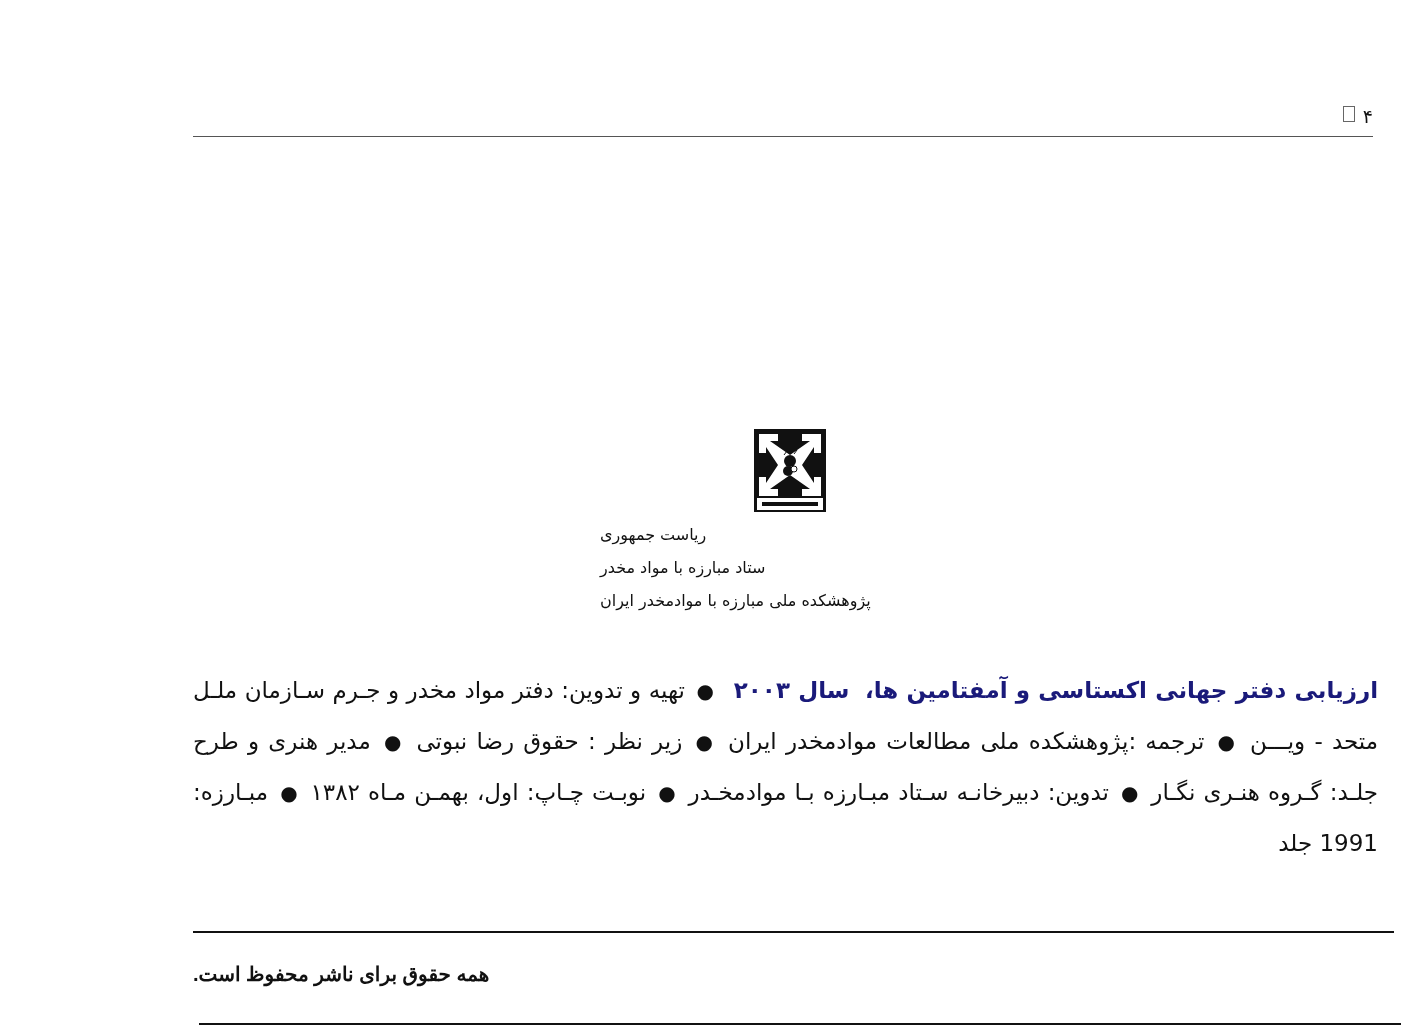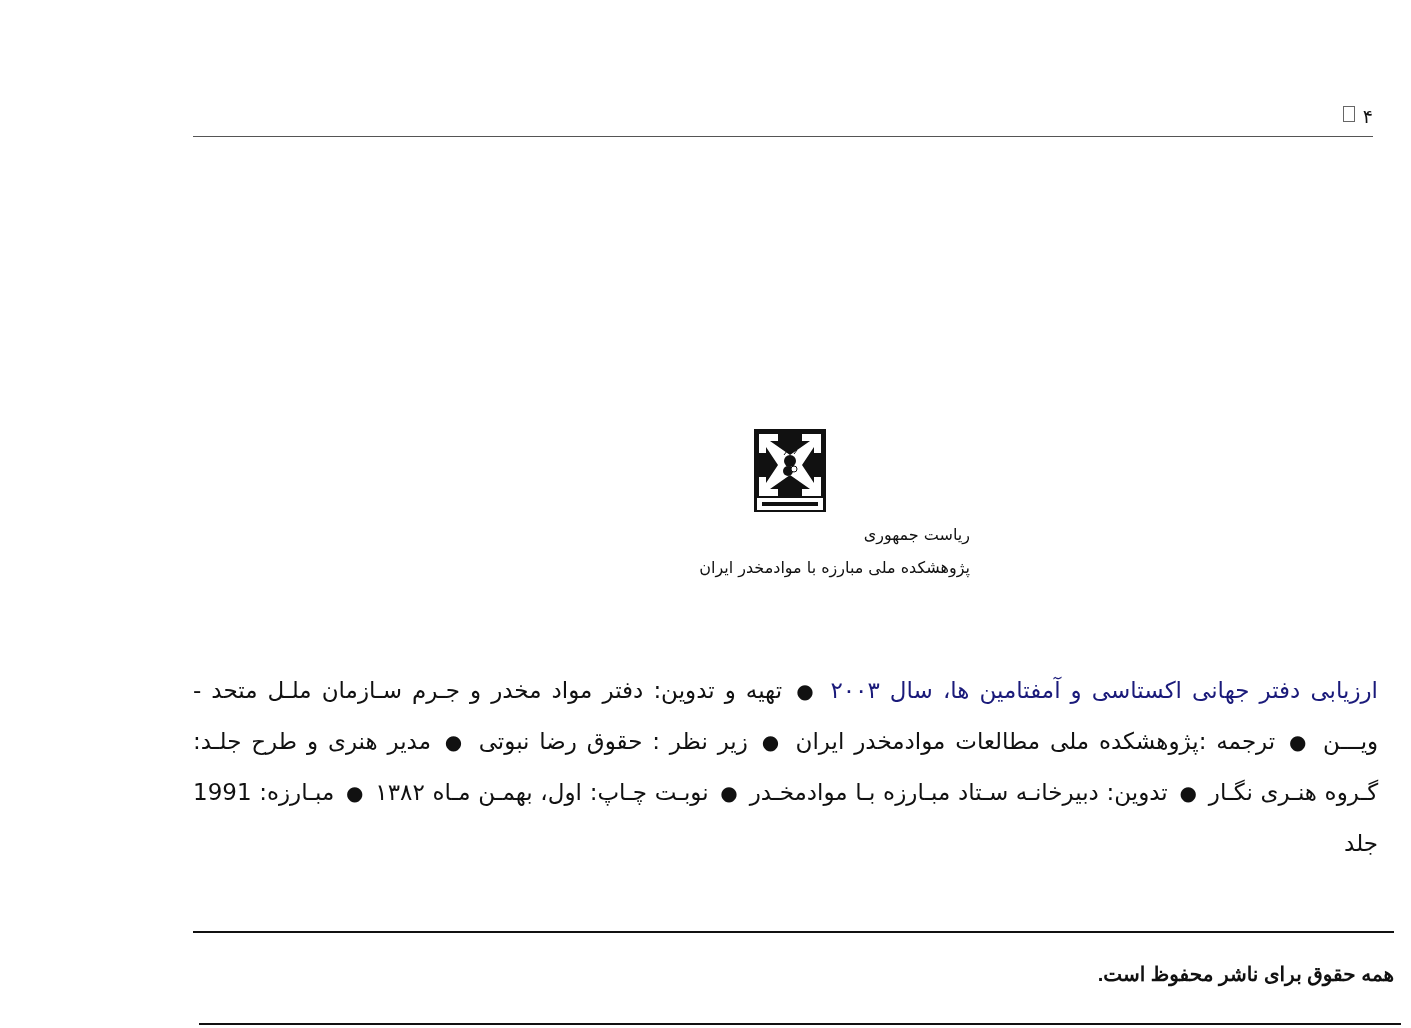--- a/index.html
+++ b/index.html
@@ -46,40 +46,41 @@
       height: 83px;
     }
     .logo-wrap svg {
       display: block;
     }
     .org-block {
       position: absolute;
       left: 600px;
       top: 518px;
       width: 370px;
-      text-align: right;
+      text-align: left;
       direction: rtl;
       font-size: 16px;
       line-height: 33px;
     }
     .credits {
       position: absolute;
       left: 193px;
       top: 665px;
       width: 1185px;
       direction: rtl;
       text-align: justify;
       text-align-last: right;
       font-size: 23px;
       line-height: 50px;
       color: #111;
     }
     .credits .title-link {
       color: #1a1a7a;
-      font-weight: normal;
+      font-weight: bold;
+      margin-left: 8px;
     }
     .credits .year {
       color: #1a1a7a;
     }
     .credits .label {
       font-weight: normal;
     }
     .credits .bullet {
       font-size: 20px;
       margin: 0 4px;
@@ -98,21 +99,21 @@
       top: 1023px;
       width: 1202px;
       height: 2px;
       background: #111;
     }
     .rights {
       position: absolute;
       left: 193px;
       top: 962px;
       width: 1201px;
-      text-align: right;
+      text-align: left;
       direction: rtl;
       font-size: 20px;
       font-weight: bold;
       font-family: "Liberation Sans", sans-serif;
     }
   </style>
 </head>
 <body>
 
 <div class="running-header">
@@ -138,20 +139,21 @@
     <circle cx="40" cy="40" r="3" fill="#fff" stroke="#111" stroke-width="1"></circle>
     <path d="M30,26 L33,22 M36,24 L37,19 M40,25 L43,21" stroke="#111" stroke-width="1"></path>
 
     <rect x="3" y="69" width="66" height="12" fill="#fff"></rect>
     <rect x="8" y="73" width="56" height="4" fill="#111"></rect>
   </svg>
 </div>
 
 <div class="org-block">
   <div>ریاست جمهوری</div>
+  <div>ستاد مبارزه با مواد مخدر</div>
   <div>پژوهشکده ملی مبارزه با موادمخدر ایران</div>
 </div>
 
 <div class="credits">
   <span class="title-link">ارزیابی دفتر جهانی اکستاسی و آمفتامین ها،</span>
   <span class="title-link year">سال ۲۰۰۳</span>
   <span class="bullet">●</span>
   <span class="label">تهیه و تدوین:</span>
   <span>دفتر مواد مخدر و جـرم سـازمان ملـل متحد - ویـــن</span>
   <span class="bullet">●</span>

